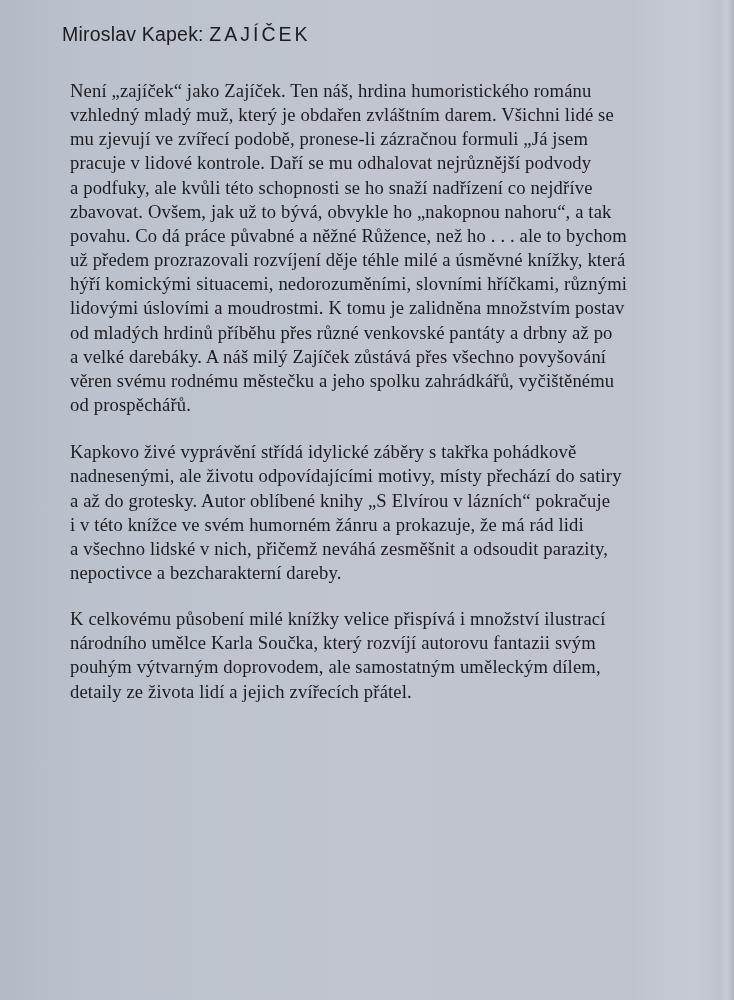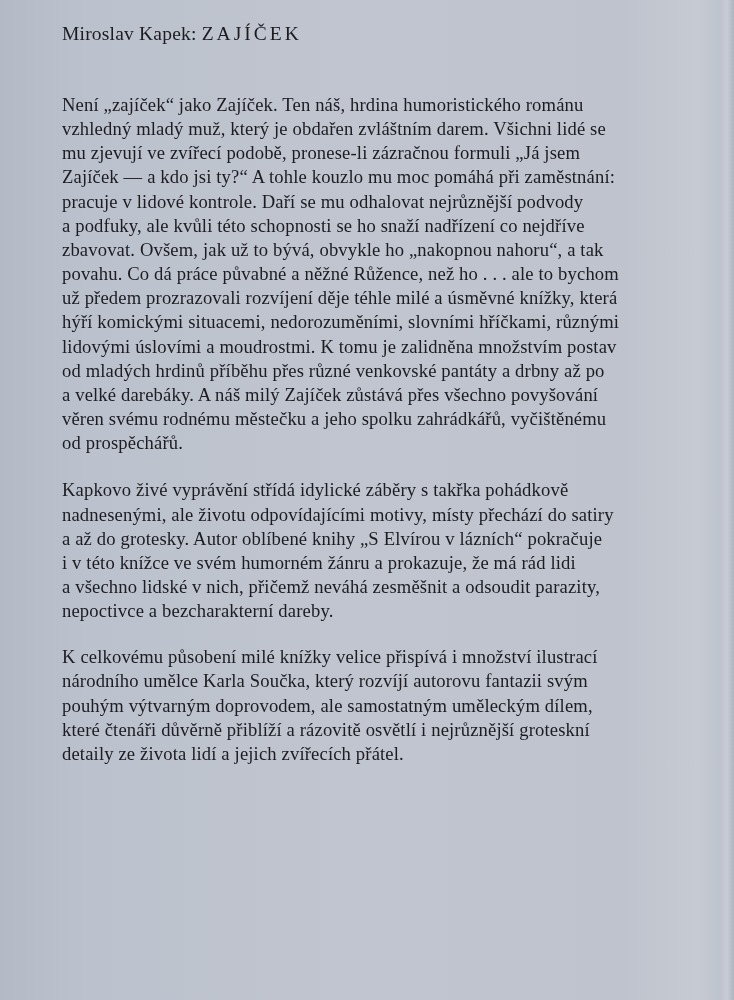--- a/index.html
+++ b/index.html
@@ -7,31 +7,31 @@
     width: 734px; height: 1000px; overflow: hidden;
     background: linear-gradient(90deg, #b3bac6 0%, #bcc2cd 12%, #c0c5cf 50%, #bec3cd 85%, #c6cbd3 95%, #b8bec9 100%);
     font-family: "DejaVu Serif", "Liberation Serif", serif;
     color: #1c1c22;
     position: relative;
   }
   .page {
     position: absolute; left: 62px; top: 22px; width: 640px;
   }
   .title {
-    font-family: Liberation Serif, serif;
+    font-family: Liberation Sans, sans-serif;
     font-size: 19.5px;
     line-height: 24px;
-    margin: 0 0 47px 0;
+    margin: 0 0 33px 0;
     letter-spacing: 0.2px;
   }
   .title .book {
     letter-spacing: 3px;
   }
   .para {
-    margin: 0;
+    margin: 8px;
     font-family: "Liberation Serif", serif;
     font-size: 18.6px;
     line-height: 24.15px;
     letter-spacing: 0.15px;
   }
   .para .ln { display: block; white-space: nowrap; }
   .p1 { margin-bottom: 23px; }
   .p2 { margin-bottom: 22px; }
   .crease {
     position: absolute; right: 0; top: 0; width: 14px; height: 1000px;
@@ -46,21 +46,20 @@
 <div class="page">
   <h1 class="title" style="font-weight:normal;">
     <span>Miroslav Kapek:</span>
     <span class="book">ZAJÍČEK</span>
   </h1>
 
   <p class="para p1">
     <span class="ln">Není „zajíček“ jako Zajíček. Ten náš, hrdina humoristického románu</span>
     <span class="ln">vzhledný mladý muž, který je obdařen zvláštním darem. Všichni lidé se</span>
     <span class="ln">mu zjevují ve zvířecí podobě, pronese-li zázračnou formuli „Já jsem</span>
-    <span class="ln">Zajíček — a kdo jsi ty?“ A tohle kouzlo mu moc pomáhá při zaměstnání:</span>
     <span class="ln">pracuje v lidové kontrole. Daří se mu odhalovat nejrůznější podvody</span>
     <span class="ln">a podfuky, ale kvůli této schopnosti se ho snaží nadřízení co nejdříve</span>
     <span class="ln">zbavovat. Ovšem, jak už to bývá, obvykle ho „nakopnou nahoru“, a tak</span>
     <span class="ln">povahu. Co dá práce půvabné a něžné Růžence, než ho . . . ale to bychom</span>
     <span class="ln">už předem prozrazovali rozvíjení děje téhle milé a úsměvné knížky, která</span>
     <span class="ln">hýří komickými situacemi, nedorozuměními, slovními hříčkami, různými</span>
     <span class="ln">lidovými úslovími a moudrostmi. K tomu je zalidněna množstvím postav</span>
     <span class="ln">od mladých hrdinů příběhu přes různé venkovské pantáty a drbny až po</span>
     <span class="ln">a velké darebáky. A náš milý Zajíček zůstává přes všechno povyšování</span>
     <span class="ln">věren svému rodnému městečku a jeho spolku zahrádkářů, vyčištěnému</span>
@@ -73,16 +72,15 @@
     <span class="ln">a až do grotesky. Autor oblíbené knihy „S Elvírou v lázních“ pokračuje</span>
     <span class="ln">i v této knížce ve svém humorném žánru a prokazuje, že má rád lidi</span>
     <span class="ln">a všechno lidské v nich, přičemž neváhá zesměšnit a odsoudit parazity,</span>
     <span class="ln">nepoctivce a bezcharakterní dareby.</span>
   </p>
 
   <p class="para p3">
     <span class="ln">K celkovému působení milé knížky velice přispívá i množství ilustrací</span>
     <span class="ln">národního umělce Karla Součka, který rozvíjí autorovu fantazii svým</span>
     <span class="ln">pouhým výtvarným doprovodem, ale samostatným uměleckým dílem,</span>
-    <span class="ln">které čtenáři důvěrně přiblíží a rázovitě osvětlí i nejrůznější groteskní</span>
     <span class="ln">detaily ze života lidí a jejich zvířecích přátel.</span>
   </p>
 </div>
 
 </body></html>

